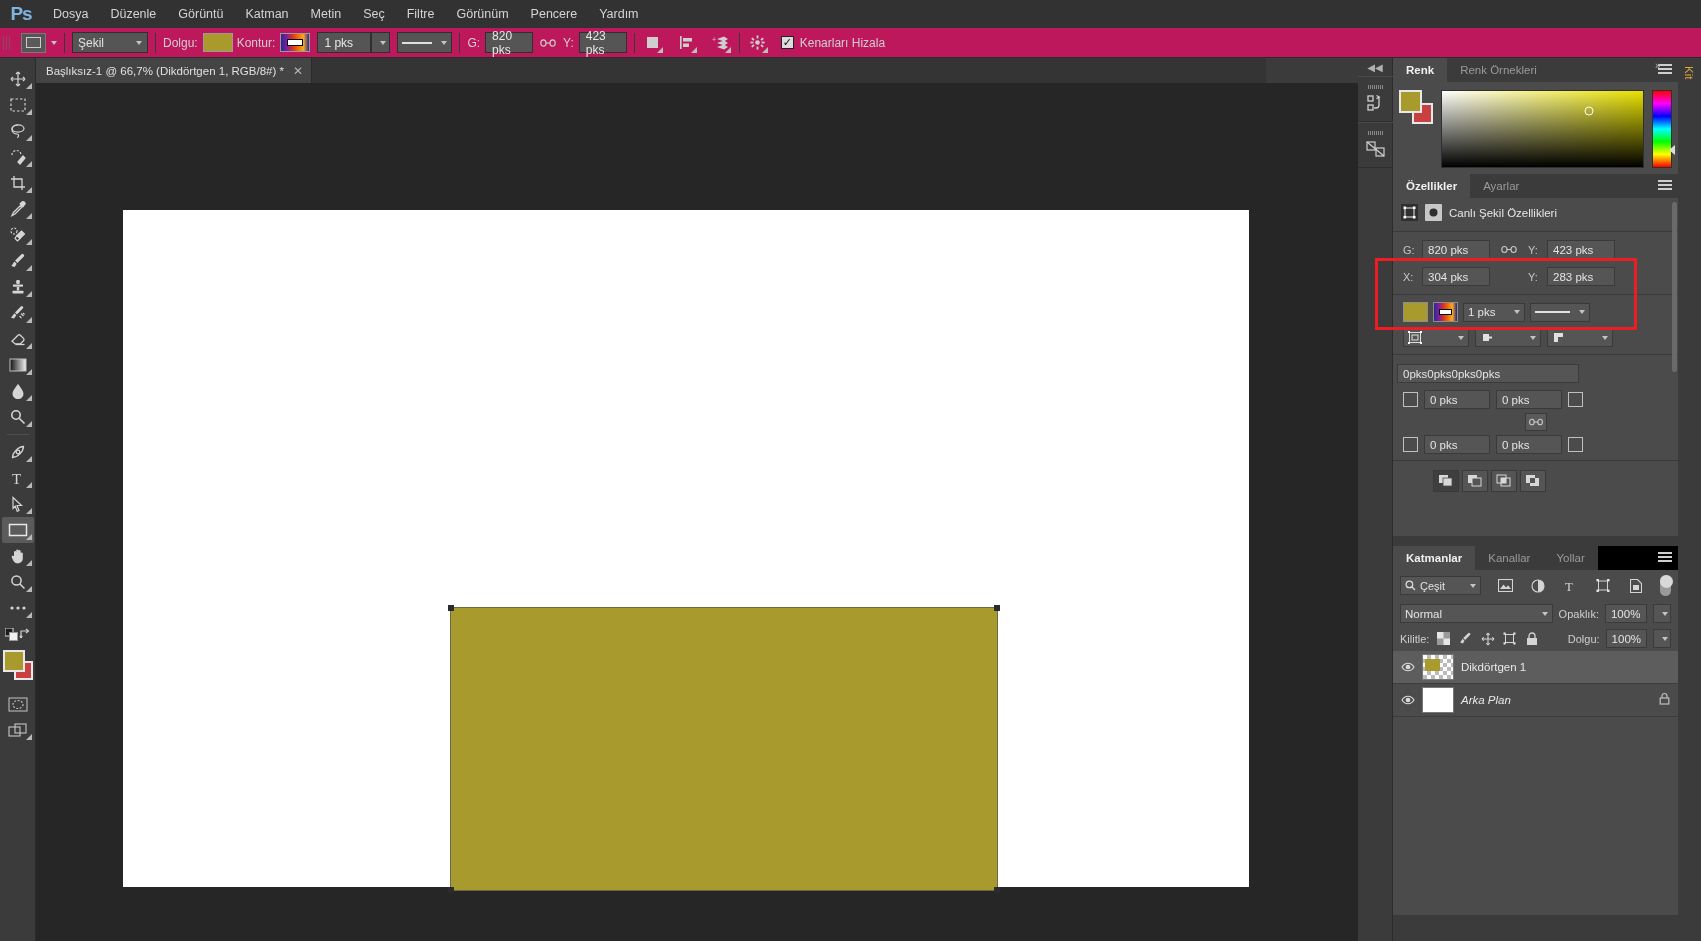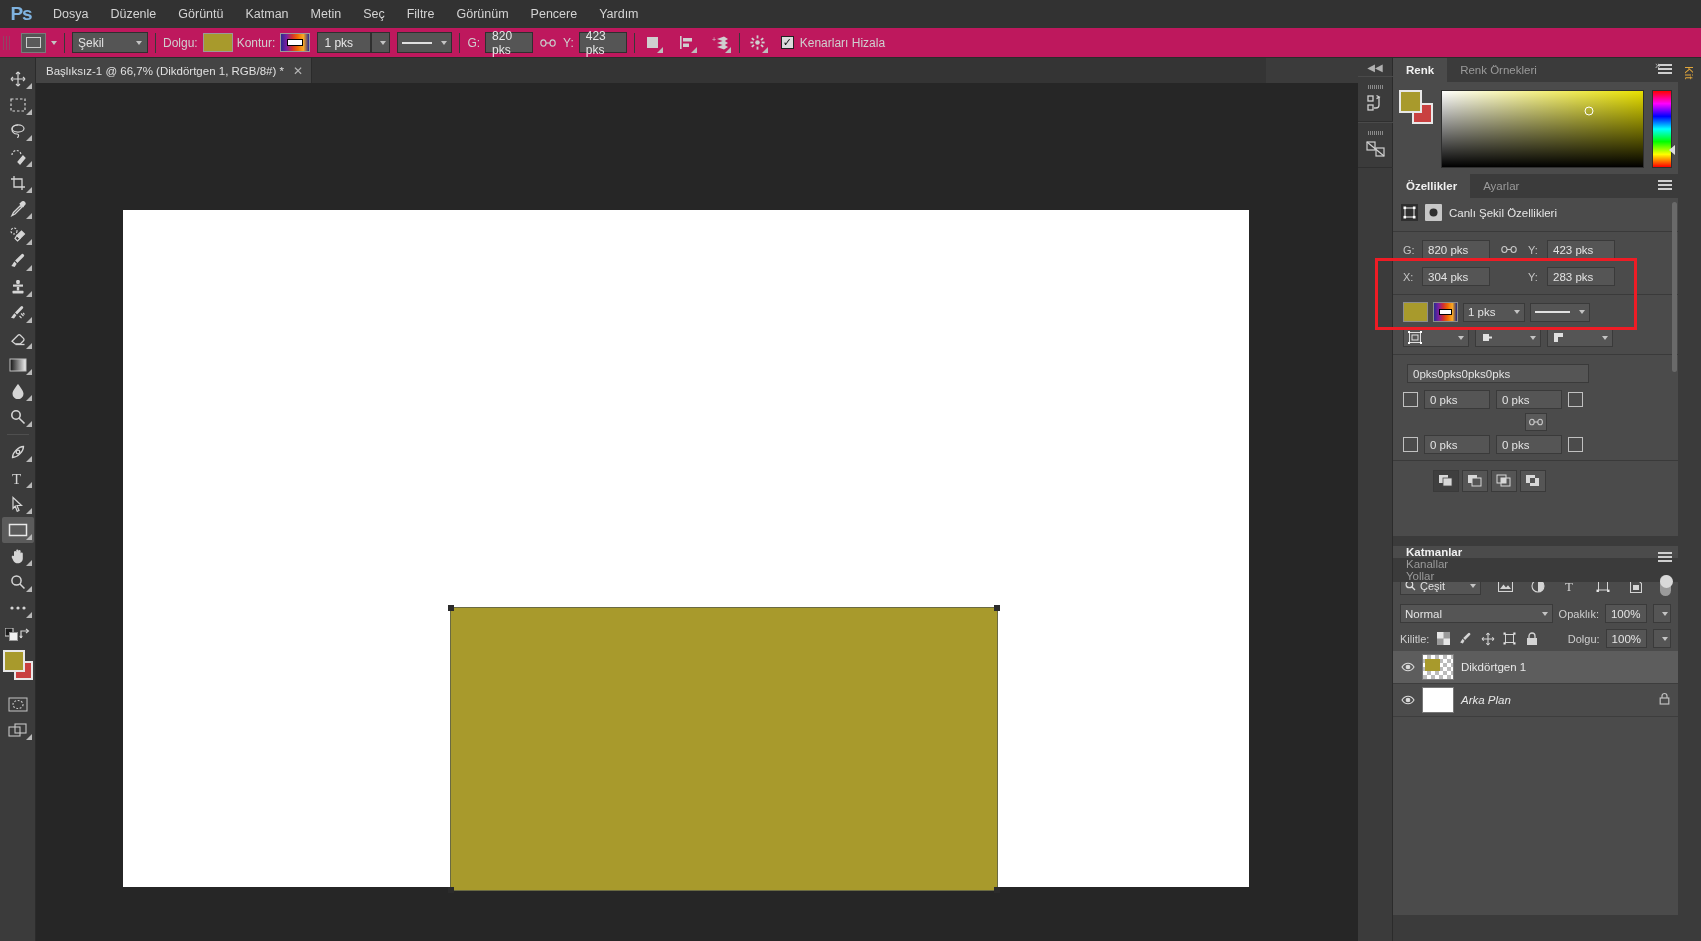--- a/index.html
+++ b/index.html
@@ -771,21 +771,21 @@
           <svg width="13" height="13" viewBox="0 0 13 13">
               <rect x="2" y="2" width="4" height="9" fill="#e0e0e0"></rect>
               <rect x="6" y="2" width="5" height="4" fill="#e0e0e0"></rect>
             </svg>
           <span class="caret"></span>
         </div>
       </div>
 
       <div class="pp-sep"></div>
 
-      <div style="padding:5px 14px;">
+      <div style="padding:5px 4px;">
         <div class="pfield" style="width:182px;">0pks0pks0pks0pks</div>
       </div>
 
       <div class="pp-row" style="gap:6px;padding:2px 10px;">
         <div class="corner-box"></div>
         <div class="pfield" style="width:66px;">0 pks</div>
         <div class="pfield" style="width:66px;">0 pks</div>
         <div class="corner-box"></div>
       </div>
 
@@ -835,21 +835,21 @@
               <rect x="1" y="1" width="9" height="8" fill="#d8d8d8"></rect>
               <rect x="5" y="4" width="9" height="8" fill="#d8d8d8"></rect>
               <rect x="5" y="4" width="5" height="5" fill="#555"></rect>
             </svg>
         </div>
       </div>
 
       <div class="scrollthumb" style="top:4px;height:170px;"></div>
     </div>
 
-    <div class="panel-tabs" style="background:#000000;margin-top:10px;flex-direction:column;">
+    <div class="panel-tabs" style="background:#000000;margin-top:10px;">
       <div class="ptab active">Katmanlar</div>
       <div class="ptab">Kanallar</div>
       <div class="ptab">Yollar</div>
       <div class="pmenu"></div>
     </div>
 
     <div class="panel-body" style="height:345px;">
 
       <div class="lp-toolrow">
         <div class="lp-search">

